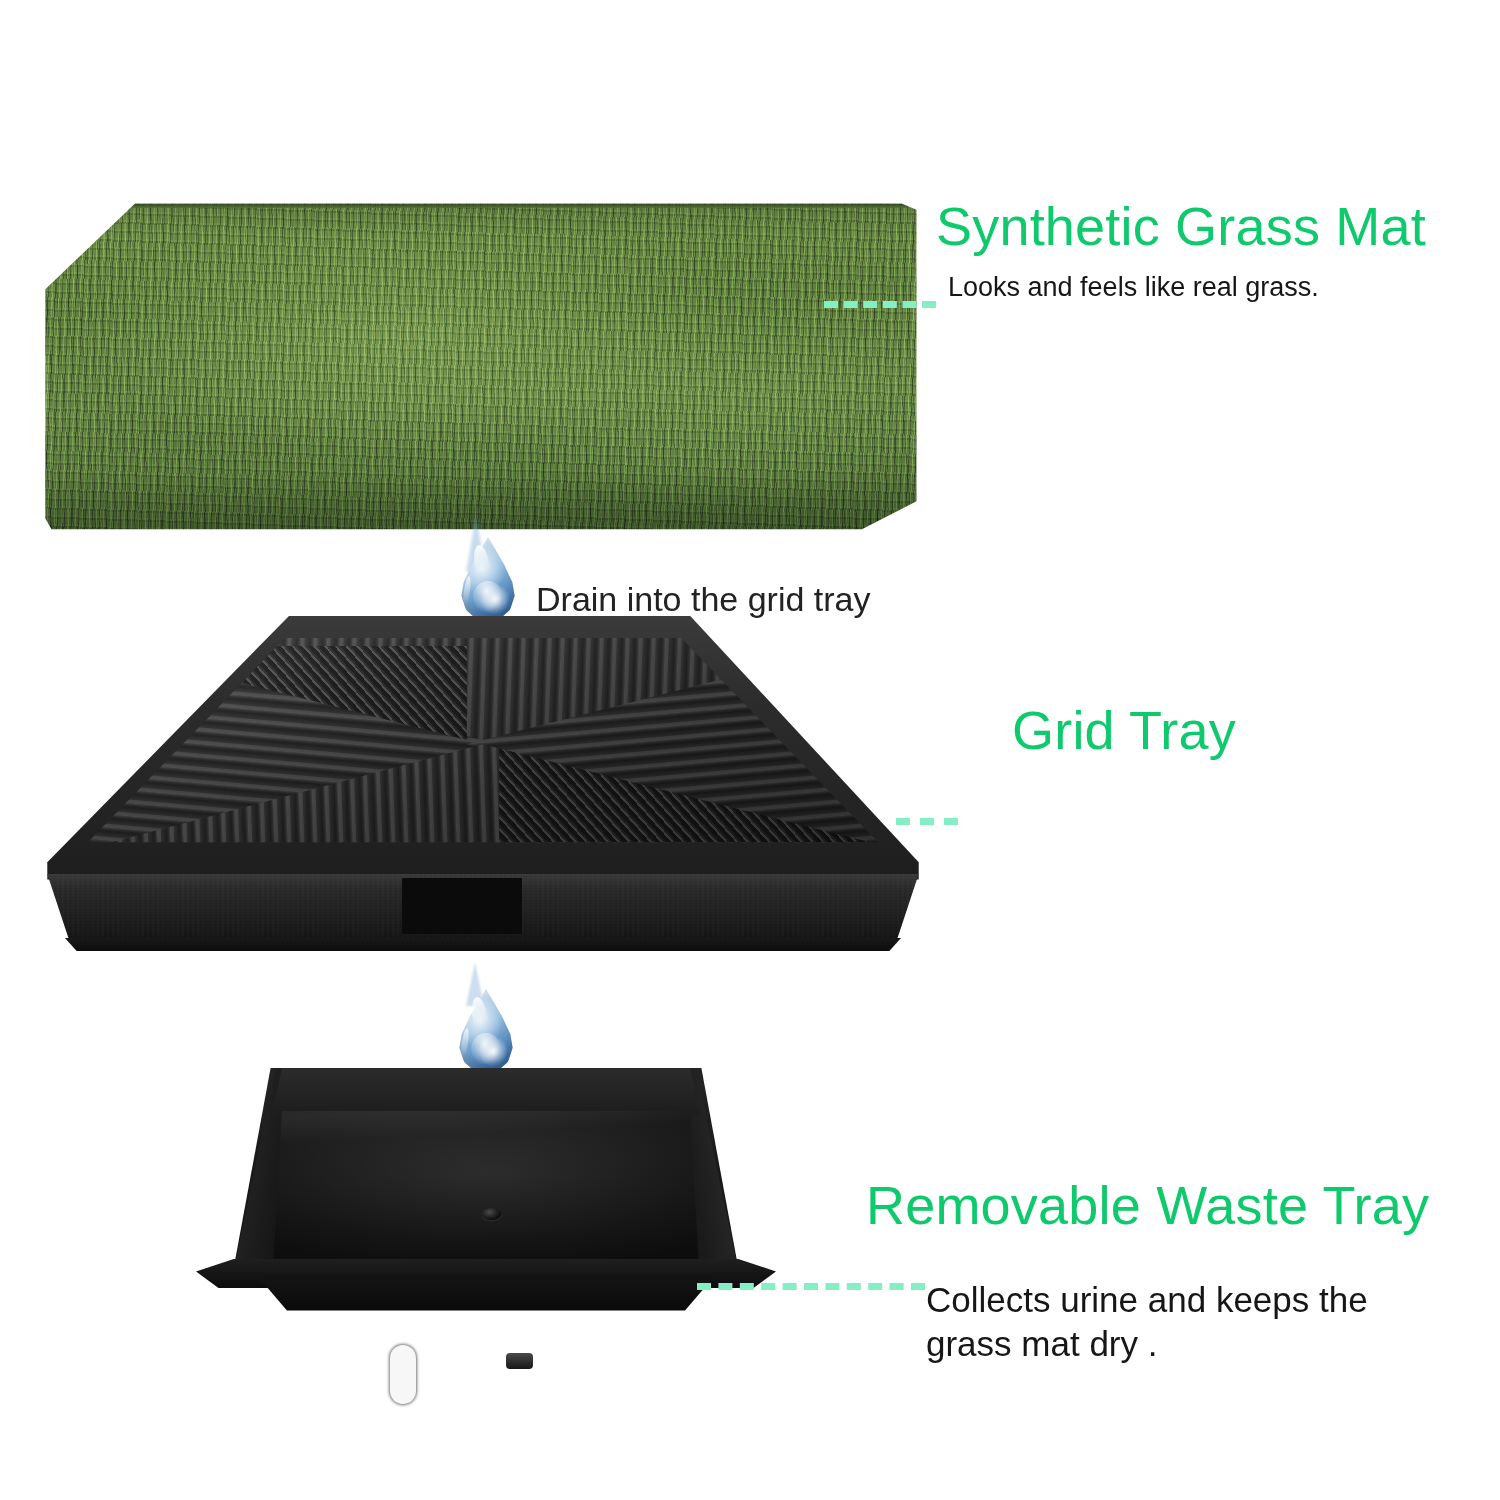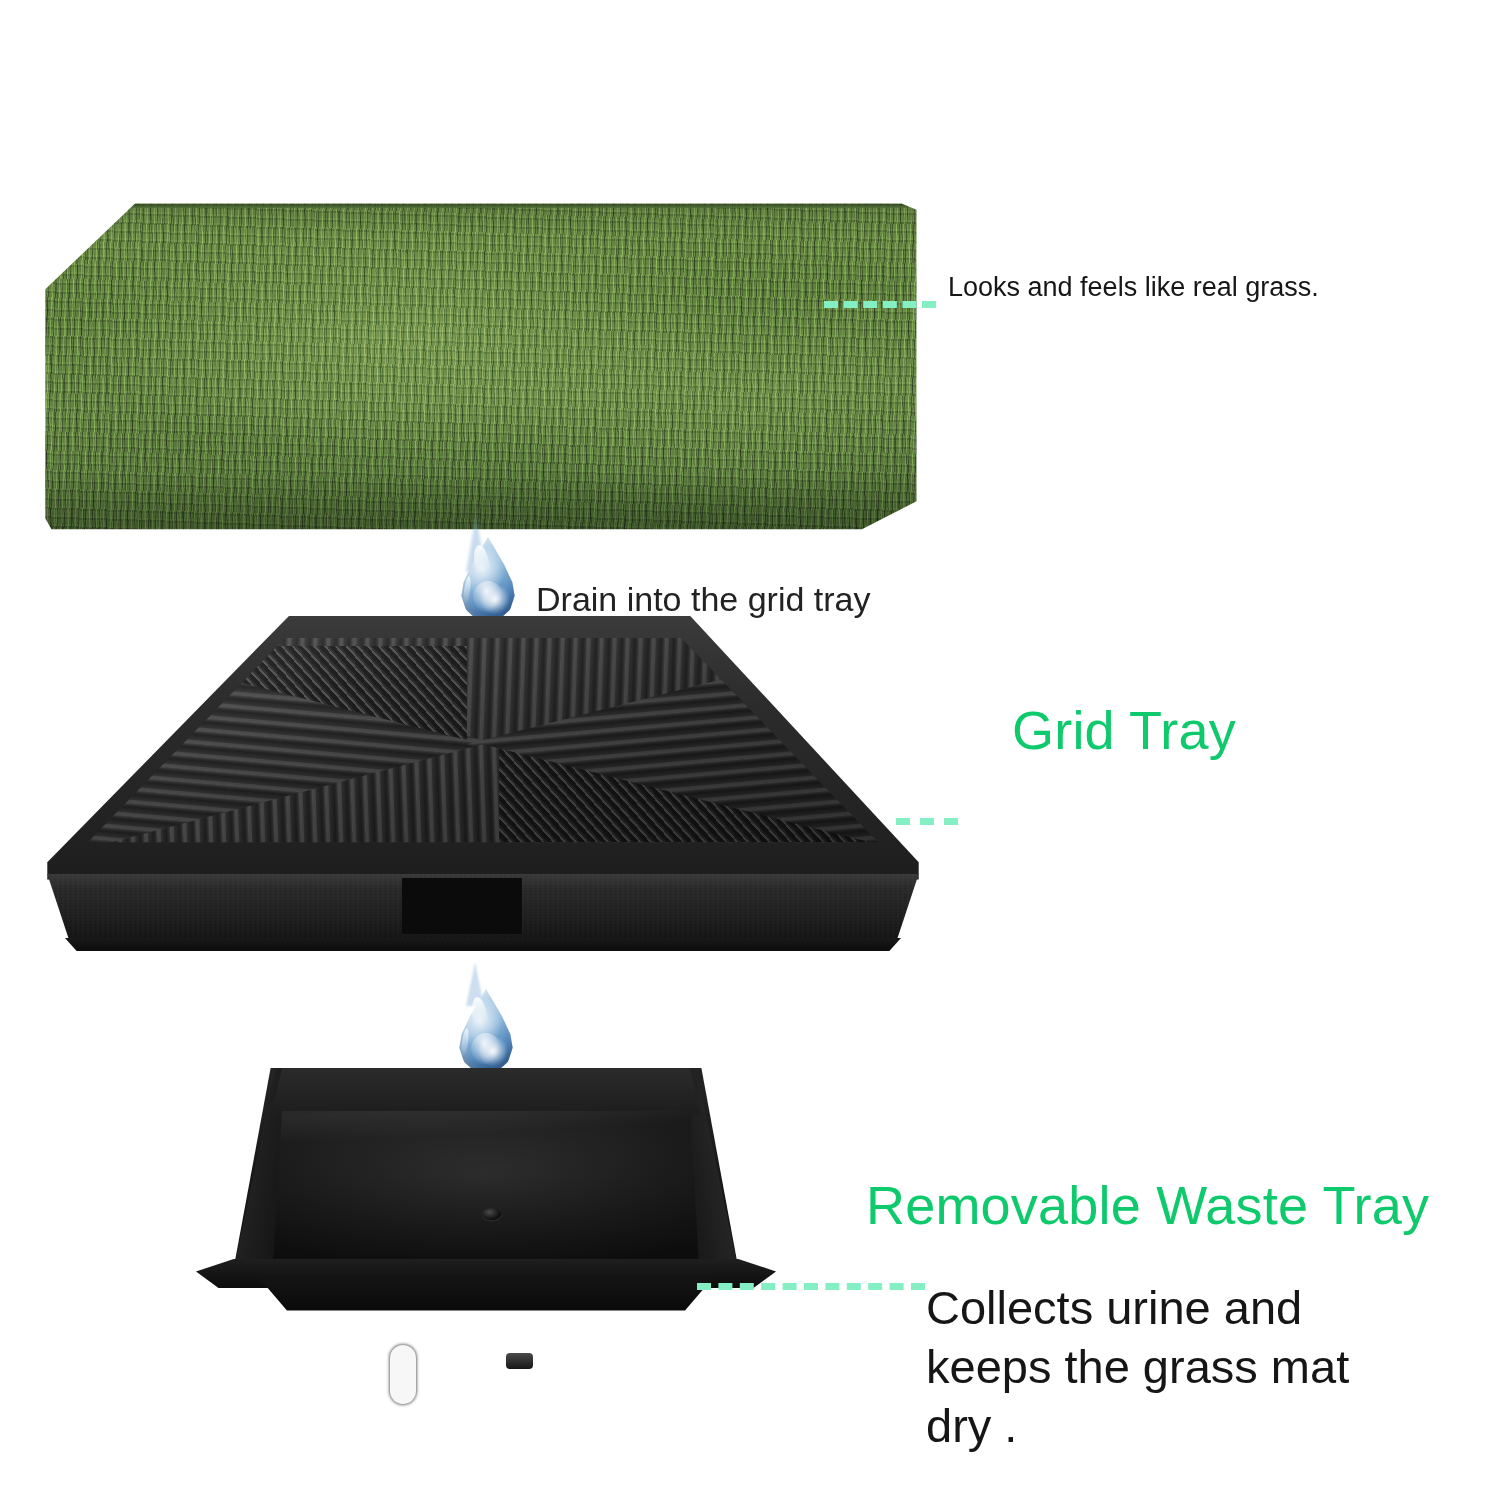--- a/index.html
+++ b/index.html
@@ -14,21 +14,21 @@
            letter-spacing:.2px;line-height:1;}
   .body-text{position:absolute;color:#161616;font-weight:400;line-height:1.26;}
 
   #h-grass{left:936px;top:199px;font-size:54px;}
   #t-grass{left:948px;top:270px;font-size:27px;white-space:nowrap;}
 
   #h-grid{left:1012px;top:703px;font-size:54px;}
   #t-grid{left:962px;top:787px;font-size:35px;width:470px;}
 
   #h-waste{left:866px;top:1178px;font-size:54px;}
-  #t-waste{left:926px;top:1278px;font-size:47px;width:480px;}
+  #t-waste{left:926px;top:1278px;font-size:35px;width:480px;}
 
   .drip-label{position:absolute;color:#222;font-size:34px;white-space:nowrap;}
   #dl-1{left:536px;top:580px;}
   #dl-2{left:537px;top:1008px;}
 
   
   .leader{position:absolute;height:0;border-top:7px dashed #85EFC4;}
   #ld-grass{left:824px;top:301px;width:112px;}
   #ld-grid{left:896px;top:818px;width:62px;}
   #ld-waste{left:697px;top:1283px;width:228px;}
@@ -224,20 +224,21 @@
 
   <div id="grass-mat">
     <div class="grass-base"></div>
     <div class="grass-blades"></div>
     <div class="grass-speck"></div>
     <div class="grass-shade"></div>
     <div class="grass-topedge"></div>
   </div>
 
   <div class="leader" id="ld-grass"></div>
+  <div class="heading" id="h-grass">Synthetic Grass Mat</div>
   <div class="body-text" id="t-grass">Looks and feels like real grass.</div>
 
   <div class="stream" id="stream-1"></div>
   <div class="droplet" id="drop-1">
     <div class="drop-shape"></div>
     <div class="drop-hl-main"></div>
     <div class="drop-hl-edge"></div>
     <div class="drop-core"></div>
   </div>
   <div class="drip-label" id="dl-1">Drain into the grid tray</div>

